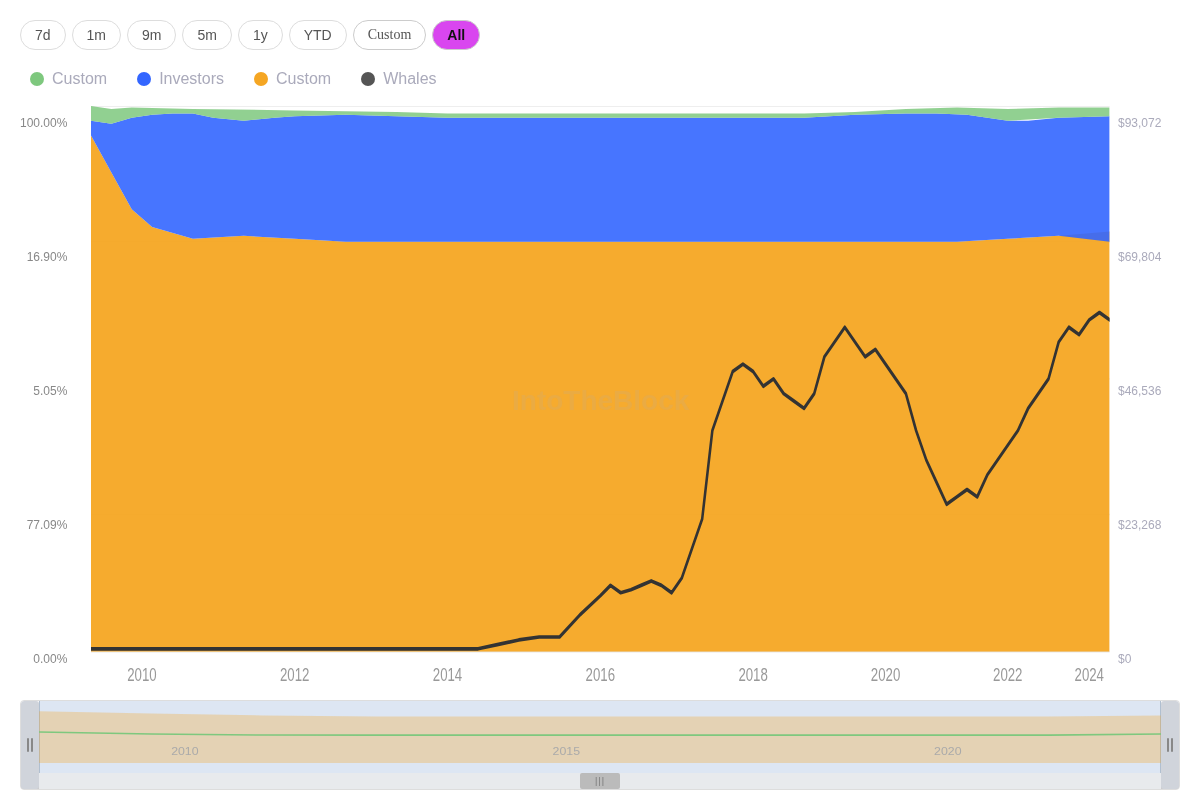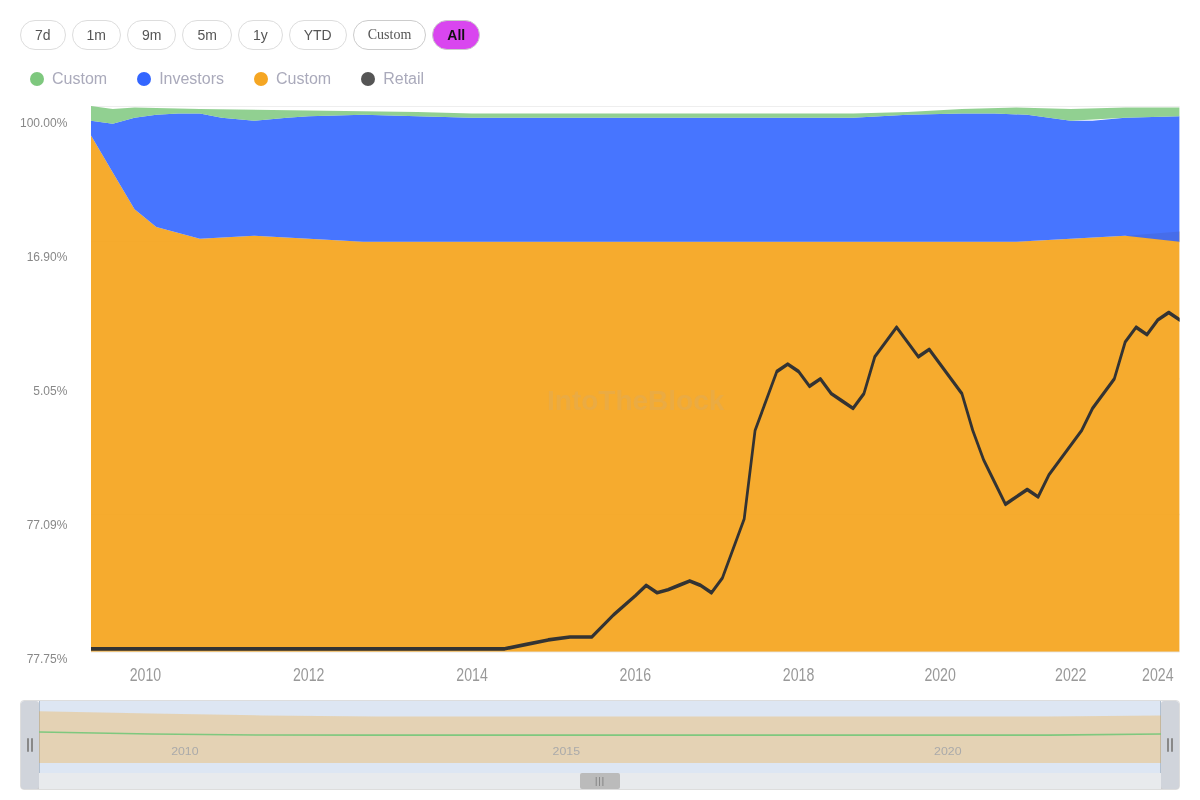--- a/index.html
+++ b/index.html
@@ -249,32 +249,32 @@
     <div class="legend-item">
       <div class="legend-dot" style="background:#3366ff;"></div>
       <span>Investors</span>
     </div>
     <div class="legend-item">
       <div class="legend-dot" style="background:#f5a623;"></div>
       <span>Custom</span>
     </div>
     <div class="legend-item">
       <div class="legend-dot" style="background:#555;"></div>
-      <span>Retail</span>
+      <span>Whales</span>
     </div>
   </div>
 
   <div class="chart-wrapper">
 
     <div class="y-axis-left">
       <span>100.00%</span>
       <span>16.90%</span>
       <span>5.05%</span>
       <span>77.09%</span>
-      <span>77.75%</span>
+      <span>0.00%</span>
     </div>
 
     <div class="chart-svg-container">
       <div class="watermark">IntoTheBlock</div>
       <svg viewBox="0 0 1000 400" preserveAspectRatio="none" xmlns="http://www.w3.org/2000/svg">
         <defs>
           <clipPath id="chartClip">
             <rect x="0" y="0" width="1000" height="370"></rect>
           </clipPath>
         </defs>
@@ -300,20 +300,27 @@
         <text x="200" y="390" text-anchor="middle" fill="#999" font-size="13">2012</text>
         <text x="350" y="390" text-anchor="middle" fill="#999" font-size="13">2014</text>
         <text x="500" y="390" text-anchor="middle" fill="#999" font-size="13">2016</text>
         <text x="650" y="390" text-anchor="middle" fill="#999" font-size="13">2018</text>
         <text x="780" y="390" text-anchor="middle" fill="#999" font-size="13">2020</text>
         <text x="900" y="390" text-anchor="middle" fill="#999" font-size="13">2022</text>
         <text x="980" y="390" text-anchor="middle" fill="#999" font-size="13">2024</text>
       </svg>
     </div>
 
+    <div class="y-axis-right">
+      <span style="color:#aab;">$93,072</span>
+      <span style="color:#aab;">$69,804</span>
+      <span style="color:#aab;">$46,536</span>
+      <span style="color:#aab;">$23,268</span>
+      <span style="color:#aab;">$0</span>
+    </div>
   </div>
 
   <div class="navigator">
     <div class="navigator-selected"></div>
 
     <svg style="position:absolute;top:0;left:18px;right:18px;width:calc(100% - 36px);height:62px;" viewBox="0 0 1000 60" preserveAspectRatio="none" xmlns="http://www.w3.org/2000/svg">
 
       <path d="M0,10 L100,12 L200,14 L300,15 L400,15 L500,15 L600,15 L700,15 L800,15 L900,15 L1000,14 L1000,60 L0,60 Z" fill="#f5a623" opacity="0.3"></path>
 
       <path d="M0,30 L100,32 L200,33 L300,33 L400,33 L500,33 L600,33 L700,33 L800,33 L900,33 L1000,32" fill="none" stroke="#7ec87e" stroke-width="1.5"></path>

